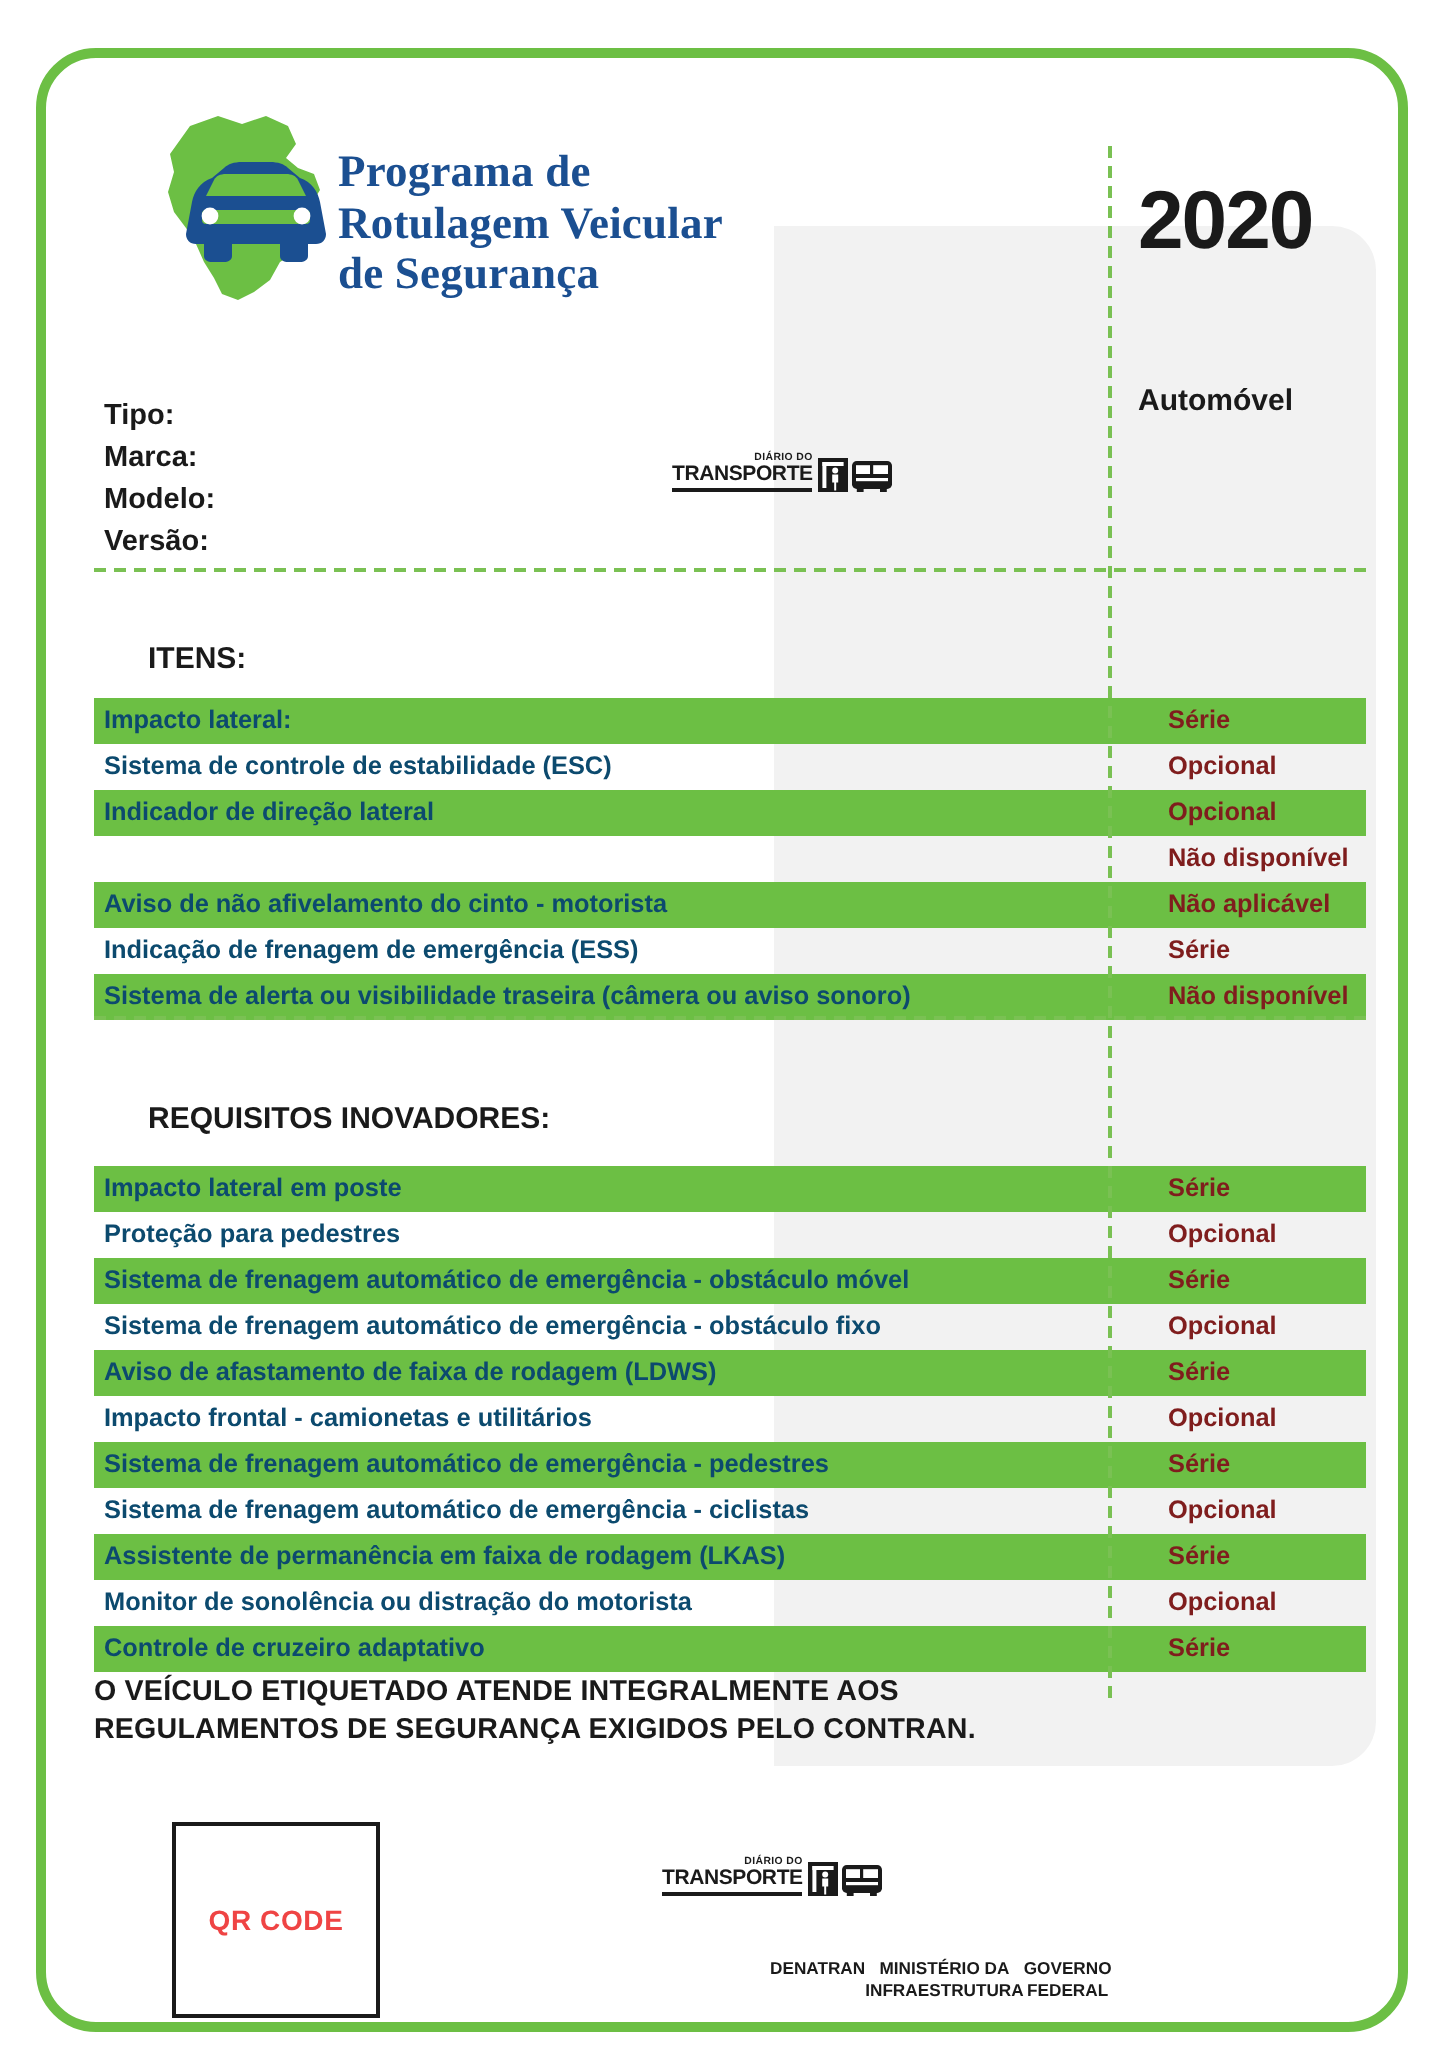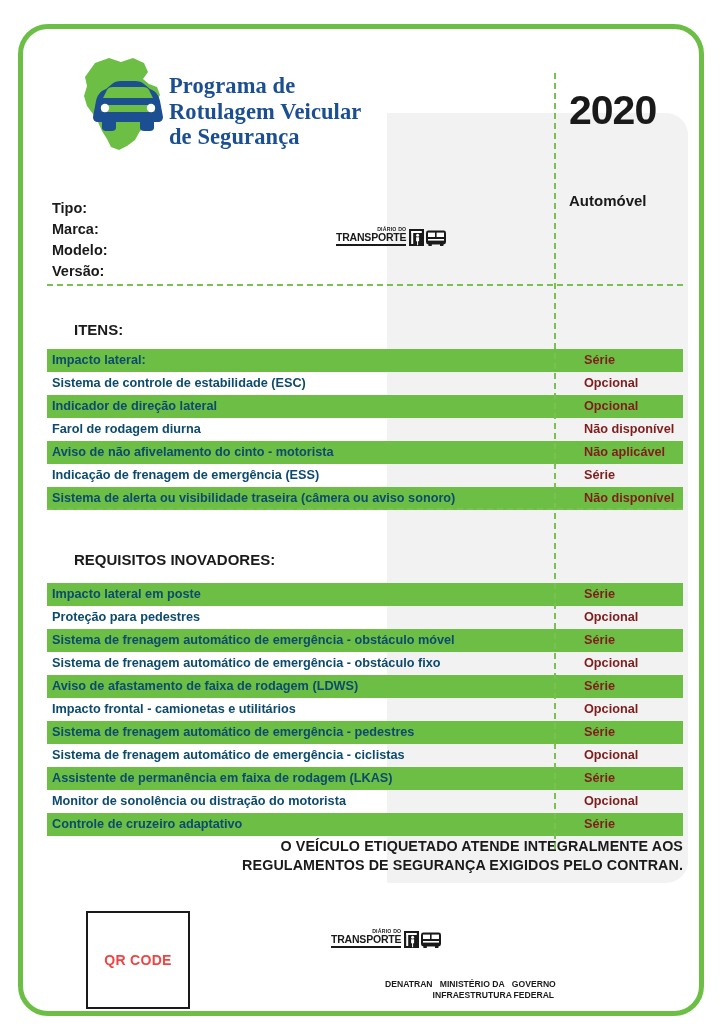--- a/index.html
+++ b/index.html
@@ -79,21 +79,21 @@
     position:absolute;left:5px;top:0;height:16px;line-height:22px;
     font-size:12.7px;font-weight:700;color:#0c4a6e;white-space:nowrap;
   }
   .item-status{
     position:absolute;left:537px;top:0;height:23px;line-height:22px;
     font-size:12.7px;font-weight:700;color:#7f1d1d;white-space:nowrap;
   }
 
   
   #compliance-text{
-    position:absolute;left:24px;top:808px;width:636px;text-align:right;
+    position:absolute;left:24px;top:808px;width:636px;text-align:left;
     font-size:14.3px;font-weight:700;color:#1a1a1a;line-height:19px;
     letter-spacing:.1px;
   }
 
   
   #qr-placeholder{
     position:absolute;left:63px;top:882px;width:104px;height:98px;
     box-sizing:border-box;border:2px solid #1a1a1a;background:#fff;
     display:flex;align-items:center;justify-content:center;
     font-size:14px;font-weight:700;color:#ef4444;letter-spacing:.3px;
@@ -176,21 +176,20 @@
       </div>
       <div class="item-row">
         <span class="item-name">Sistema de controle de estabilidade (ESC)</span>
         <span class="item-status">Opcional</span>
       </div>
       <div class="item-row alt">
         <span class="item-name">Indicador de direção lateral</span>
         <span class="item-status">Opcional</span>
       </div>
       <div class="item-row">
-        <span class="item-name">Farol de rodagem diurna</span>
         <span class="item-status">Não disponível</span>
       </div>
       <div class="item-row alt">
         <span class="item-name">Aviso de não afivelamento do cinto - motorista</span>
         <span class="item-status">Não aplicável</span>
       </div>
       <div class="item-row">
         <span class="item-name">Indicação de frenagem de emergência (ESS)</span>
         <span class="item-status">Série</span>
       </div>

